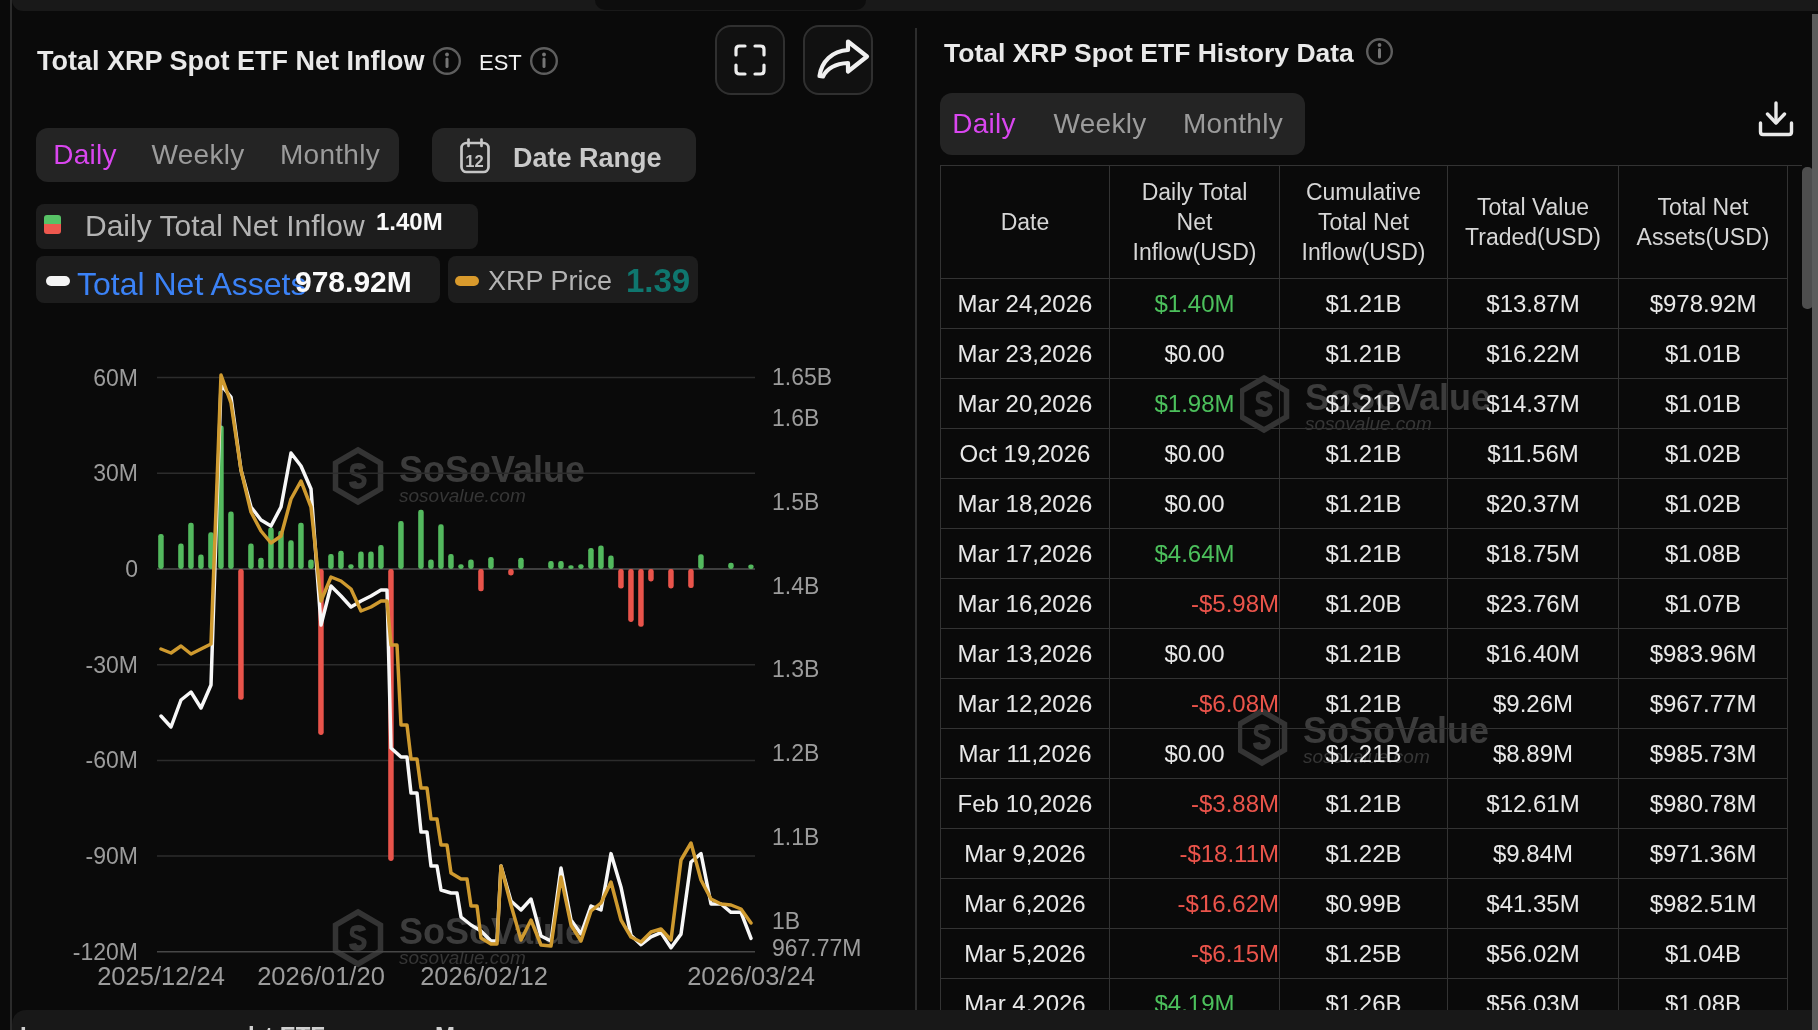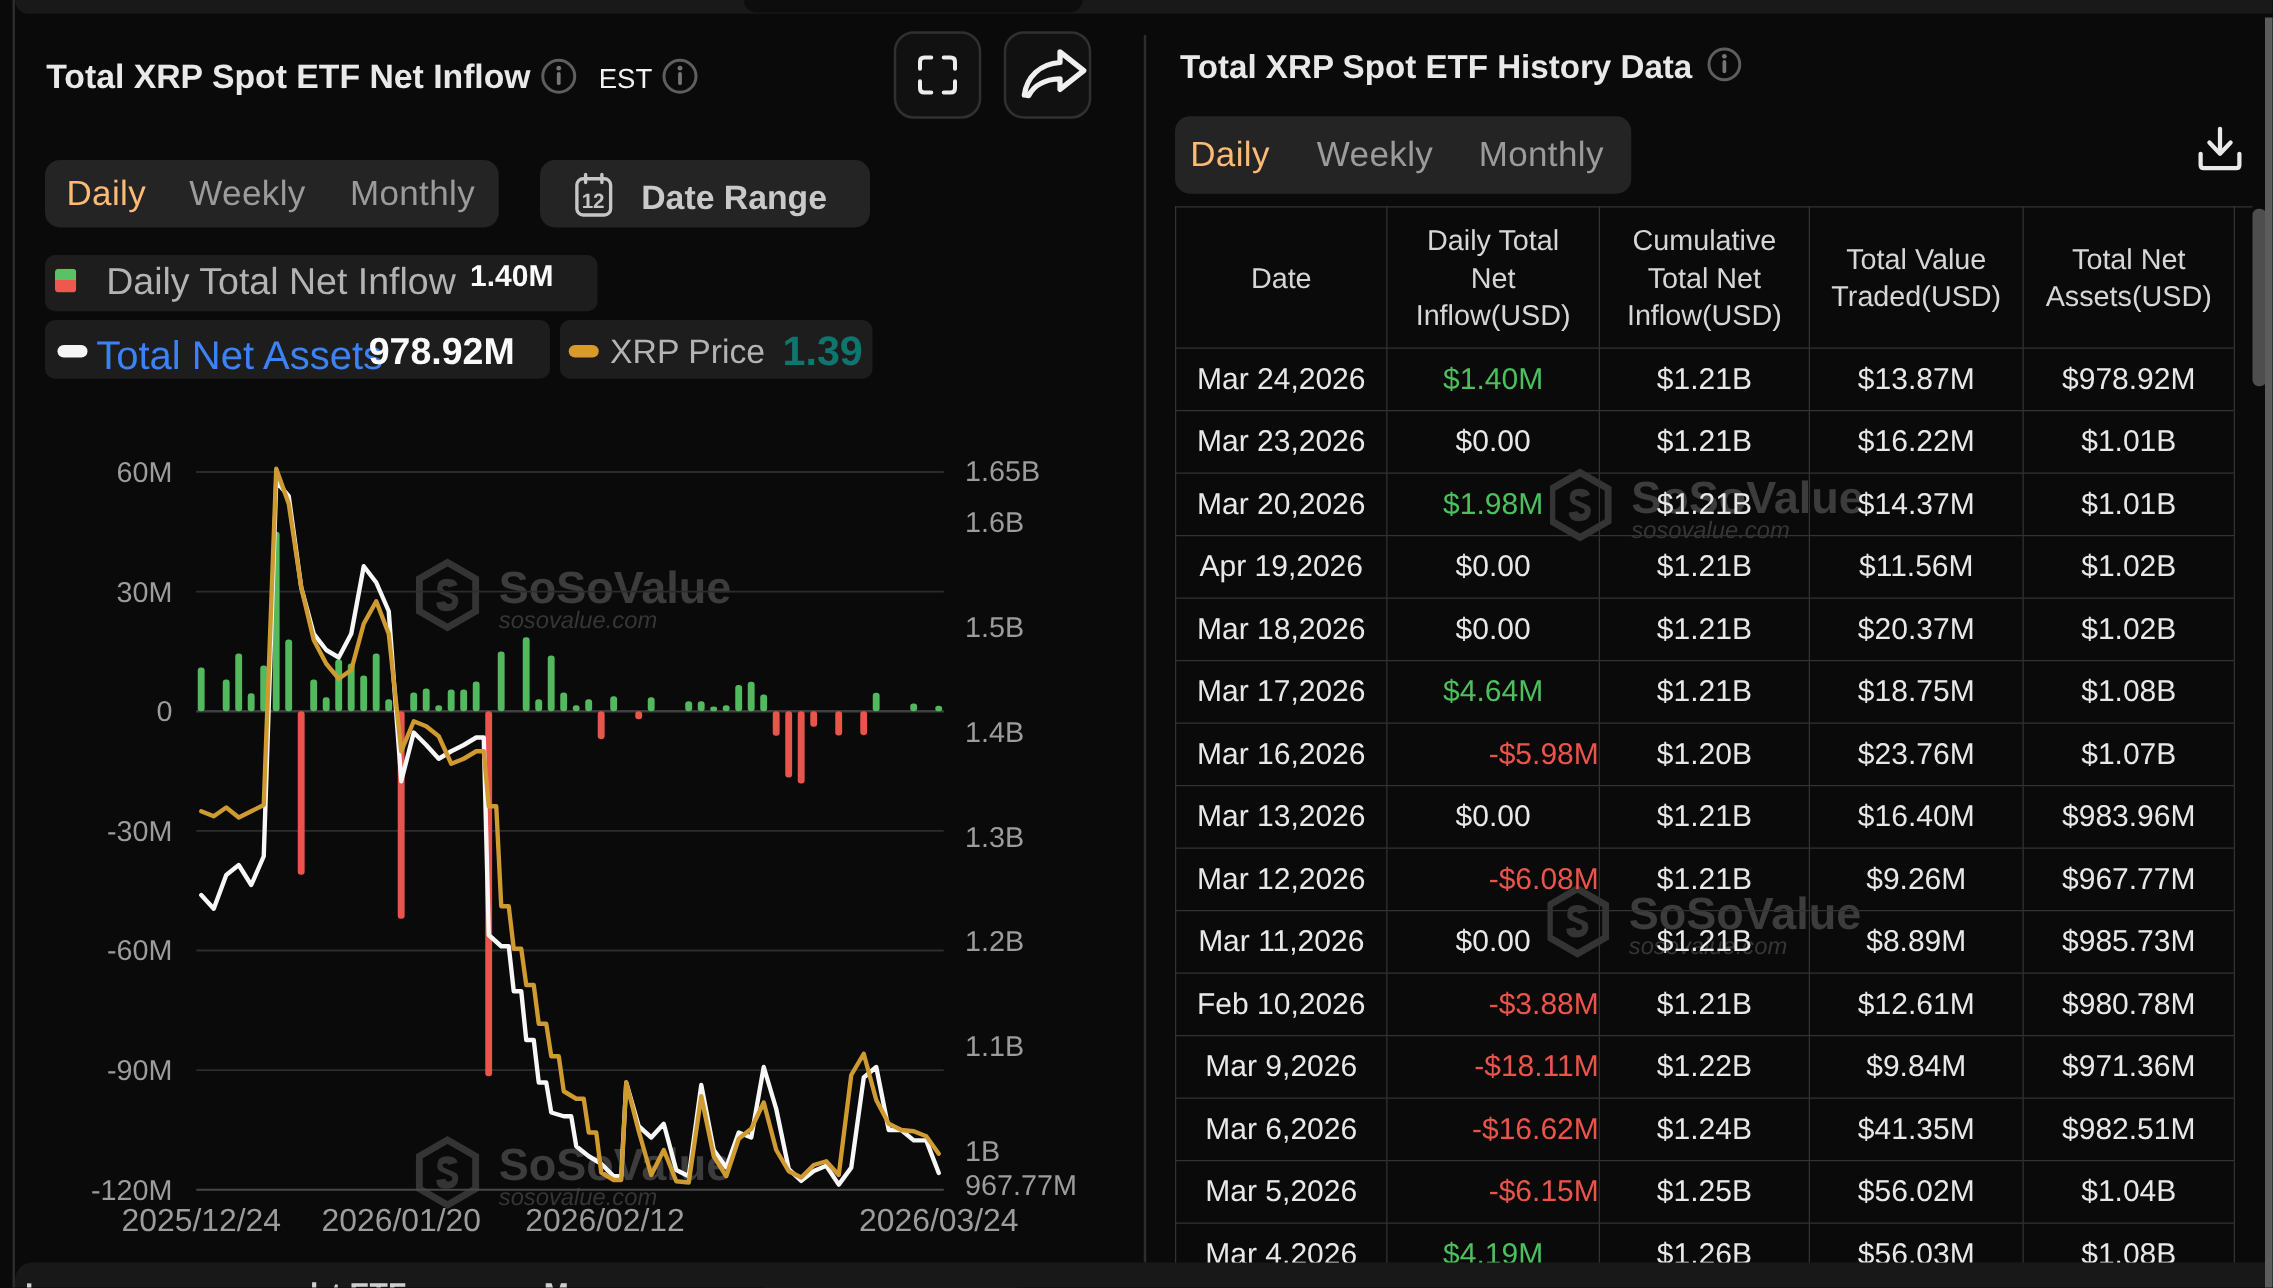--- a/index.html
+++ b/index.html
@@ -1,19 +1,19 @@
 <!DOCTYPE html>
 <html><head><meta charset="utf-8"><style>
 * { margin:0; padding:0; box-sizing:border-box; -webkit-font-smoothing:antialiased; }
 html,body { width:1818px; height:1030px; background:#0a0a0a; overflow:hidden;
   font-family:"Liberation Sans",sans-serif; }
 .abs { position:absolute; }
 .tabs { background:#242424; border-radius:12px; display:flex; align-items:center; }
 .tabs span { position:absolute; top:50%; transform:translate(-50%,-50%); font-size:28px; color:#9b9b9b; letter-spacing:0.3px; }
-.tabs .on { color:#fdba74; }
+.tabs .on { color:#d946ef; }
 .chip { background:#1d1d1d; border-radius:8px; }
 .btn { width:70px; height:70px; border:2px solid #303030; border-radius:16px; background:#111; }
 #htbl { position:absolute; left:940px; top:165px; border-collapse:collapse; table-layout:fixed; }
 #htbl th, #htbl td { border:1.5px solid #333; text-align:center; vertical-align:middle;
   font-weight:normal; }
 #htbl th { height:113px; font-size:23px; color:#d6d6d6; line-height:30px; }
 #htbl td { height:50px; font-size:24px; color:#e8e8e8; }
 #htbl .tg { color:#4cc05c; }
 #htbl .tr { color:#eb544b;text-align:right; }
 .ttl { font-size:27px; font-weight:bold; color:#e9e9e9; }
@@ -253,21 +253,21 @@
         <td>$1.01B</td>
       </tr>
 <tr>
         <td>Mar 20,2026</td>
         <td class="tg">$1.98M</td>
         <td>$1.21B</td>
         <td>$14.37M</td>
         <td>$1.01B</td>
       </tr>
 <tr>
-        <td>Apr 19,2026</td>
+        <td>Oct 19,2026</td>
         <td>$0.00</td>
         <td>$1.21B</td>
         <td>$11.56M</td>
         <td>$1.02B</td>
       </tr>
 <tr>
         <td>Mar 18,2026</td>
         <td>$0.00</td>
         <td>$1.21B</td>
         <td>$20.37M</td>
@@ -318,21 +318,21 @@
 <tr>
         <td>Mar 9,2026</td>
         <td class="tr">-$18.11M</td>
         <td>$1.22B</td>
         <td>$9.84M</td>
         <td>$971.36M</td>
       </tr>
 <tr>
         <td>Mar 6,2026</td>
         <td class="tr">-$16.62M</td>
-        <td>$1.24B</td>
+        <td>$0.99B</td>
         <td>$41.35M</td>
         <td>$982.51M</td>
       </tr>
 <tr>
         <td>Mar 5,2026</td>
         <td class="tr">-$6.15M</td>
         <td>$1.25B</td>
         <td>$56.02M</td>
         <td>$1.04B</td>
       </tr>

